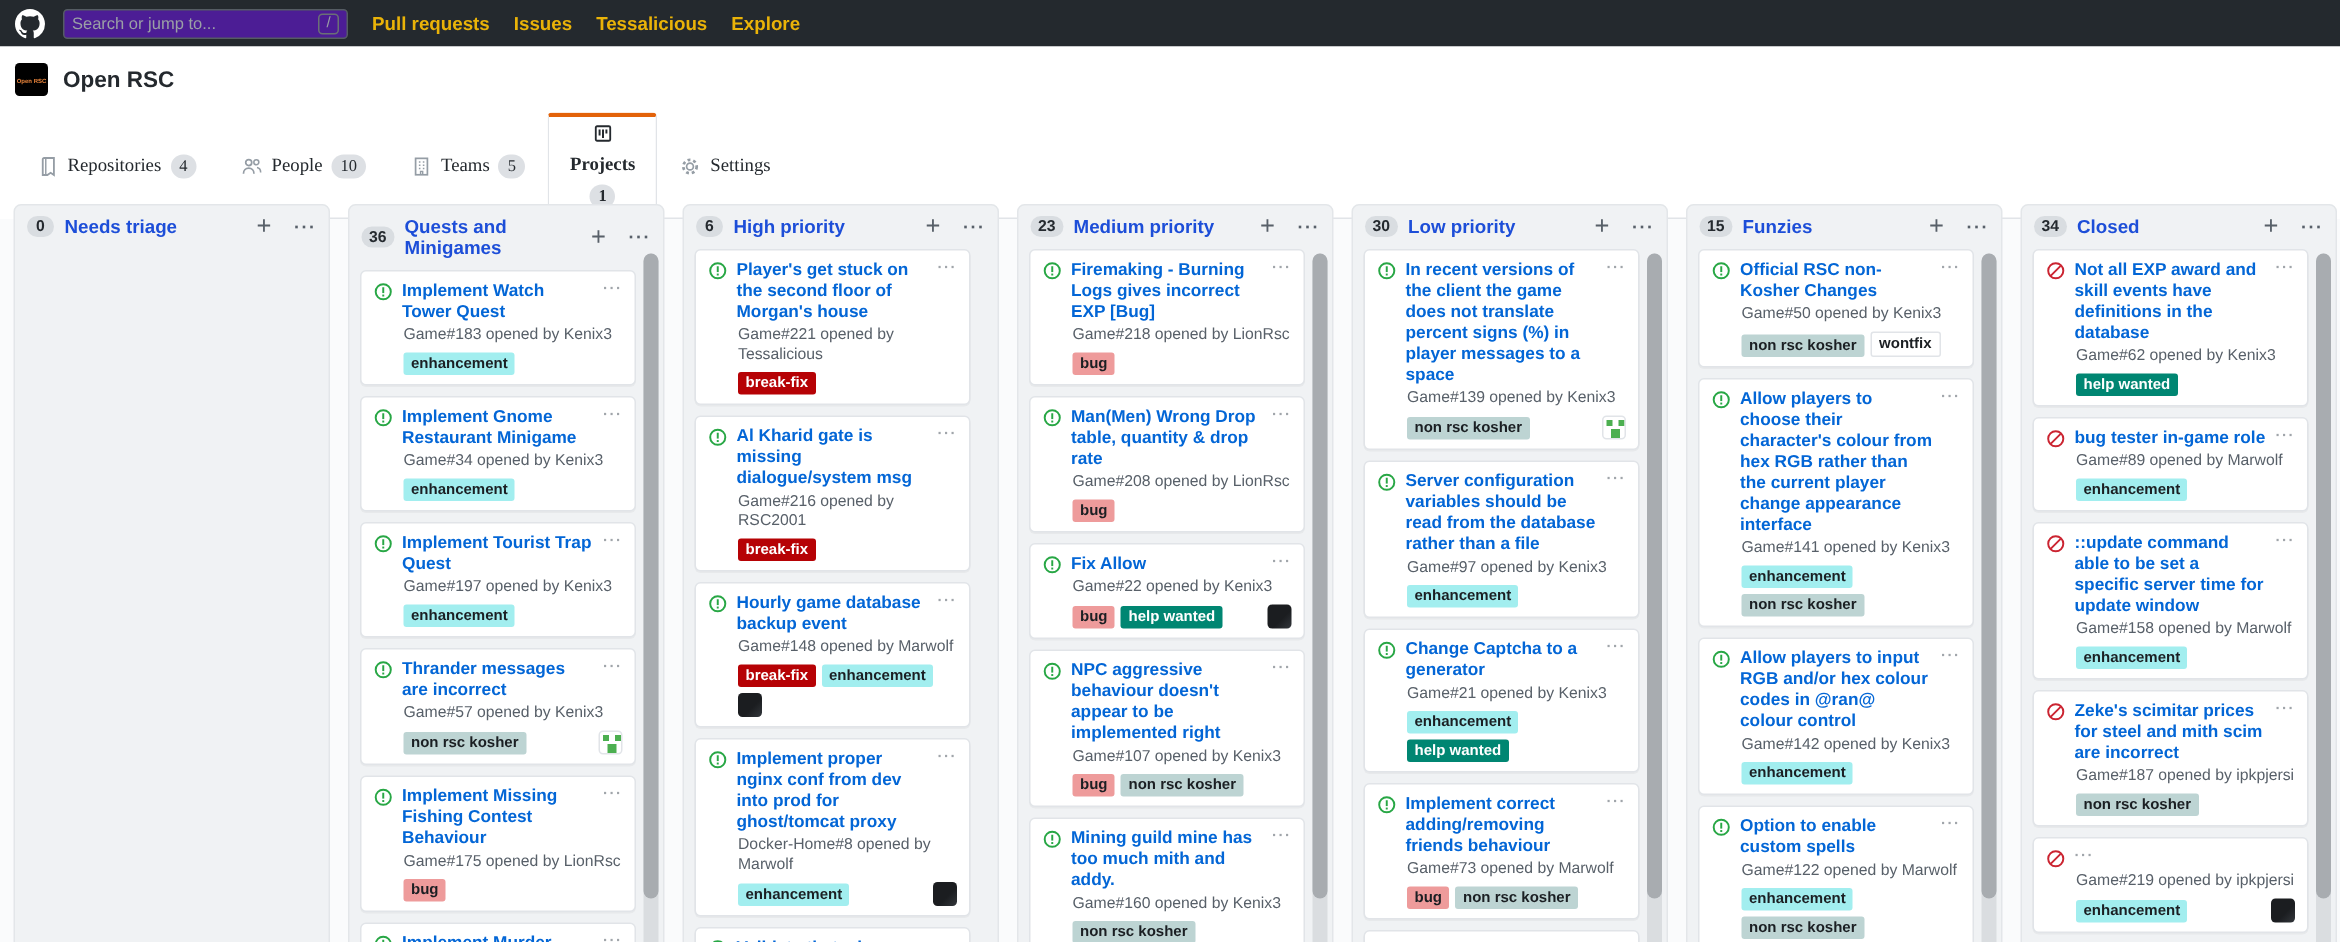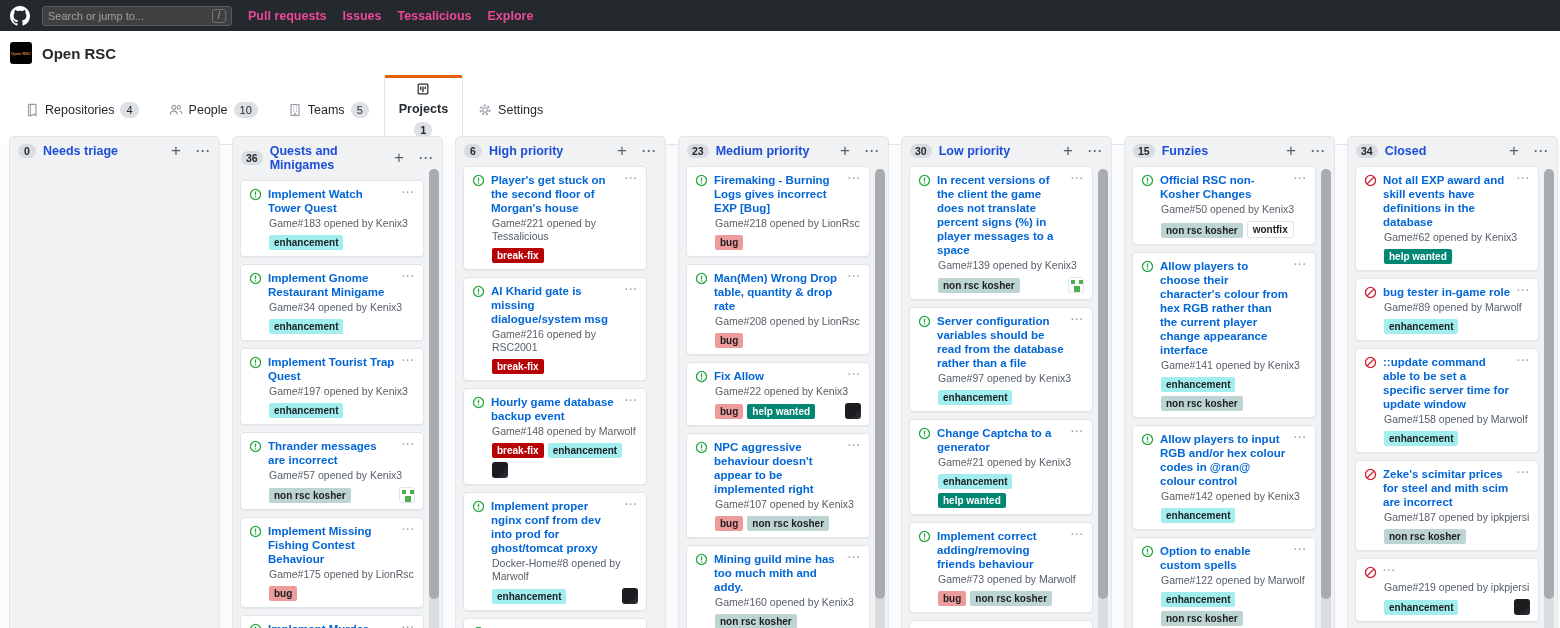--- a/index.html
+++ b/index.html
@@ -2,38 +2,38 @@
 <html><head>
 <meta charset="utf-8">
 <style>
   * { box-sizing: border-box; margin: 0; padding: 0; }
   html,body { width:1560px; height:628px; overflow:hidden;
     font-family:"Liberation Sans","DejaVu Sans",sans-serif; background:#fafbfc; }
 
   
   .topbar { height:31px; background:#24292e; display:flex; align-items:center; padding:0 10px; }
   .gh-logo { width:20px; height:20px; margin-right:12px; flex:none; cursor:pointer; }
-  .searchbox { width:190px; height:20px; background:#404040; border:1px solid #555c63;
+  .searchbox { width:190px; height:20px; background:#4c1d95; border:1px solid #555c63;
     border-radius:3px; display:flex; align-items:center; padding:0 5px; margin-right:16px; }
   .searchbox .ph { color:#9ba0a6; font-size:11px; flex:1; }
   .searchbox .slash { color:#9ba0a6; font-size:10px; border:1px solid #6a7076; border-radius:3px;
     width:14px; height:14px; line-height:12px; text-align:center; }
   .topnav { display:flex; gap:16px; }
-  .topnav a { color:#ec4899; font-size:12.5px; font-weight:bold; text-decoration:none; cursor:pointer;text-align:right; }
+  .topnav a { color:#eab308; font-size:12.5px; font-weight:bold; text-decoration:none; cursor:pointer;text-align:right; }
 
   
   .orgbar { background:#fff; padding:9px 10px 0 10px; }
   .orgline { display:flex; align-items:center; gap:10px; height:26px; }
   .org-avatar { width:22px; height:22px; background:#000; border-radius:3px; color:#e8833a;
     font-size:4px; font-weight:bold; display:flex; align-items:center; justify-content:center;
     text-align:center; cursor:pointer; }
   .org-name { font-size:15px; font-weight:bold; color:#24292e; }
 
   
-  .tabs { display:flex; margin-top:8px; border-bottom:1px solid #e1e4e8; padding-left:0; }
+  .tabs { display:flex; margin-top:8px; border-bottom:1px solid #e1e4e8; padding-left:0;font-family:Liberation Serif, serif; }
   .tab { display:flex; align-items:center; gap:6px; padding:6px 14px 7px; font-size:12.5px;
     color:#24292e; cursor:pointer; border:1px solid transparent; border-bottom:none;
     position:relative; top:1px; }
   .tab.active { background:#fff; border-color:#e1e4e8; border-top:3px solid #e36209;
     border-radius:3px 3px 0 0; font-weight:bold; padding-top:4px;flex-direction:column; }
   .tab svg { width:14px; height:14px; }
   .counter { background:#dde0e4; border-radius:10px; font-size:11px; padding:0 6px;
     color:#24292e; line-height:16px; }
 
   

